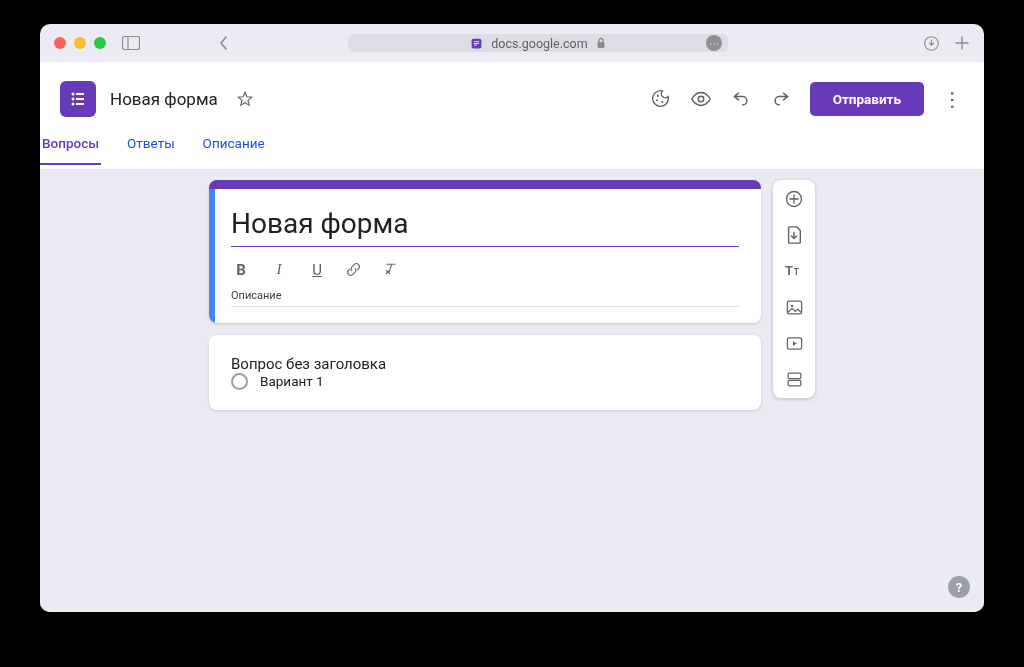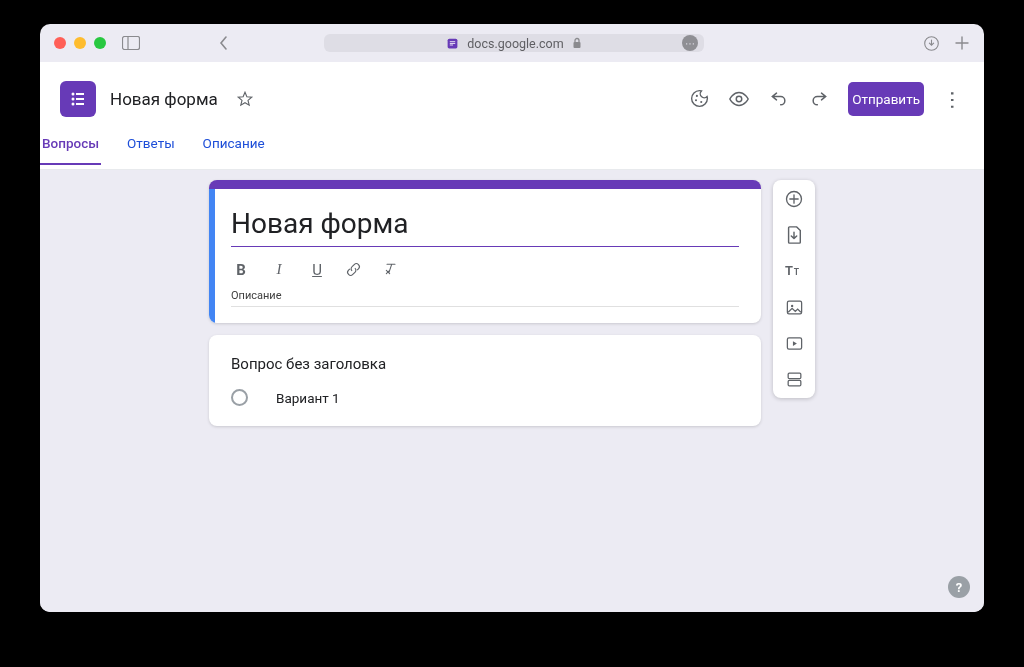--- a/index.html
+++ b/index.html
@@ -4,47 +4,47 @@
 <style>
 *{box-sizing:border-box;margin:0;padding:0;font-family:-apple-system,BlinkMacSystemFont,"Segoe UI",Roboto,Arial,sans-serif}
 body{background:#000;width:1024px;height:667px;overflow:hidden}
 .browser-window{position:absolute;top:24px;left:40px;width:944px;height:588px;background:#ecebf3;border-radius:10px;overflow:hidden;box-shadow:0 10px 40px rgba(0,0,0,.4)}
 .titlebar{height:38px;display:flex;align-items:center;padding:0 14px;gap:8px}
 .traffic{display:flex;gap:8px}
 .dot{width:12px;height:12px;border-radius:50%}
 .dot.red{background:#ff5f57}.dot.yellow{background:#febc2e}.dot.green{background:#28c840}
 .sidebar-toggle{width:18px;height:14px;margin-left:8px;color:#8a8a8e}
 .nav-back{margin-left:70px;color:#8a8a8e}
-.addr{margin-left:86px;width:380px;height:18px;background:#dedde5;border-radius:6px;display:flex;align-items:center;justify-content:center;gap:8px;font-size:12.5px;color:#5f5f63;position:relative}
+.addr{margin-left:110px;width:380px;height:18px;background:#dedde5;border-radius:6px;display:flex;align-items:center;justify-content:center;gap:8px;font-size:12.5px;color:#5f5f63;position:relative}
 .addr .right-pill{position:absolute;right:6px;width:16px;height:16px;border-radius:50%;background:#8f8f94;color:#dedde5;display:flex;align-items:center;justify-content:center;font-size:10px}
 .tb-right{margin-left:auto;display:flex;align-items:center;gap:14px;color:#8a8a8e}
 .app{background:#fff;height:73px;display:flex;align-items:center;padding:0 20px;gap:14px}
 .forms-logo{width:36px;height:36px;background:#673ab7;border-radius:6px;display:flex;align-items:center;justify-content:center;color:#fff}
 .doc-title{font-size:17px;color:#202124}
 .star{color:#5f6368;margin-left:4px}
 .app-actions{margin-left:auto;display:flex;align-items:center;gap:18px;color:#5f6368}
 .icon-btn{width:22px;height:22px;display:flex;align-items:center;justify-content:center;cursor:pointer}
-.send-btn{background:#673ab7;color:#fff;border:none;border-radius:5px;padding:9px 4px;font-size:13.5px;font-weight:400;cursor:pointer}
+.send-btn{background:#673ab7;color:#fff;border:none;border-radius:5px;padding:9px 23px;font-size:13.5px;font-weight:700;cursor:pointer}
 .more-v{font-size:20px;letter-spacing:-2px;transform:rotate(90deg);display:inline-block}
 .tabs{background:#fff;height:35px;display:flex;align-items:flex-start;justify-content:flex-start;gap:24px;border-bottom:1px solid #e8eaed}
 .tab{font-size:13.5px;color:#1d4ed8;padding:0 2px 12px;cursor:pointer}
 .tab.active{color:#673ab7;border-bottom:2.5px solid #673ab7;font-weight:500}
 .canvas{background:#ecebf3;height:442px;padding-top:10px;display:flex;justify-content:center;gap:12px;position:relative}
 .form-col{width:552px}
 .card{background:#fff;border-radius:8px;box-shadow:0 1px 3px rgba(0,0,0,.15);margin-bottom:12px;position:relative;overflow:hidden}
 .card.header-card{border-top:9px solid #673ab7}
 .card.header-card::before{content:"";position:absolute;left:0;top:0;bottom:0;width:6px;background:#4285f4}
 .card-inner{padding:18px 22px 16px}
 .form-title{font-size:28px;color:#202124;border-bottom:1.5px solid #673ab7;padding-bottom:6px;margin-bottom:6px;width:100%}
 .fmt-row{display:flex;gap:18px;color:#5f6368;padding:8px 0 10px}
 .fmt-row .fi{width:20px;text-align:center;font-size:15px;cursor:pointer}
 .desc{font-size:11px;color:#404040;border-bottom:1px solid #e0e0e0;padding-bottom:4px}
 .question-card .card-inner{padding:20px 22px}
-.q-title{font-size:15px;color:#202124;margin-bottom:16px}
-.option{display:flex;align-items:center;gap:28px;font-size:13.5px;color:#202124}
+.q-title{font-size:15px;color:#202124;}
+.option{display:flex;align-items:flex-start;gap:12px;font-size:13.5px;color:#202124}
 .radio{width:17px;height:17px;border:2px solid #9aa0a6;border-radius:50%}
 .side-toolbar{width:42px;background:#fff;border-radius:8px;box-shadow:0 1px 4px rgba(0,0,0,.2);padding:8px 0;display:flex;flex-direction:column;align-items:center;gap:14px;color:#5f6368;align-self:flex-start;margin-top:0}
 .side-toolbar .sb{width:22px;height:22px;display:flex;align-items:center;justify-content:center;cursor:pointer}
 .help-fab{position:absolute;right:14px;bottom:14px;width:22px;height:22px;border-radius:50%;background:#9aa0a6;color:#fff;display:flex;align-items:center;justify-content:center;font-size:13px;font-weight:700}
 svg{display:block}
 </style>
 </head>
 <body>
 
 <div class="browser-window">

